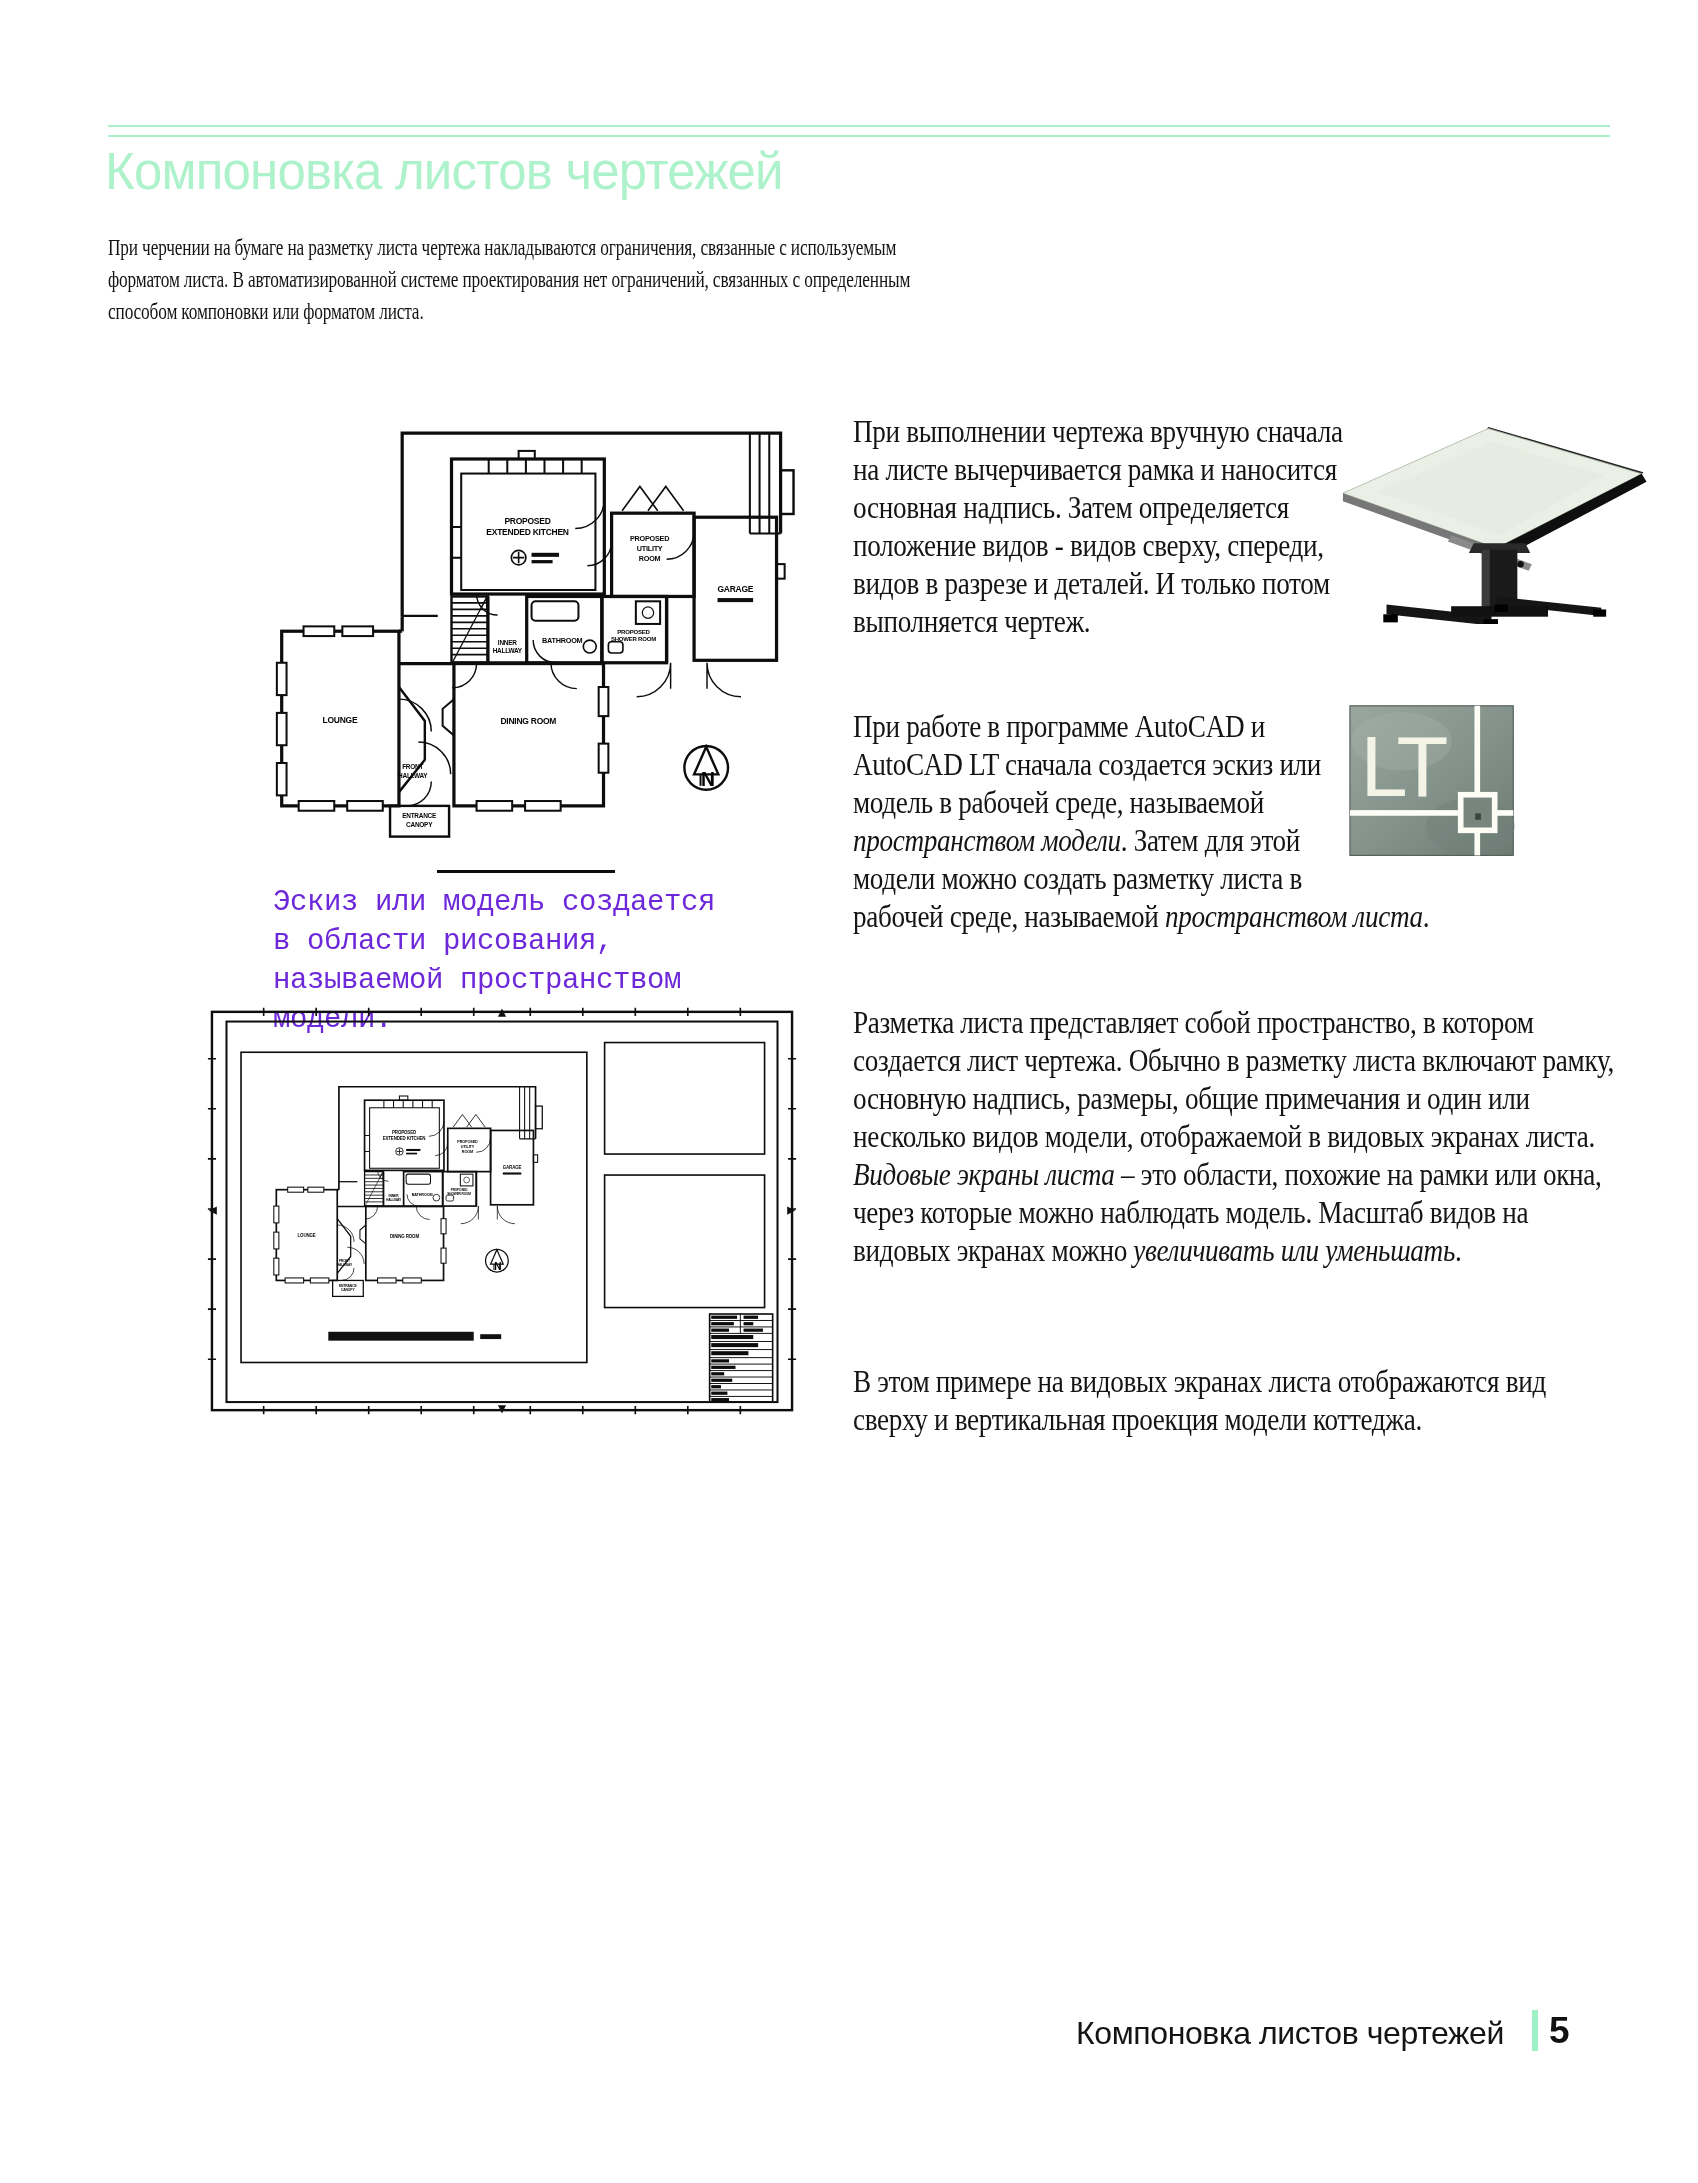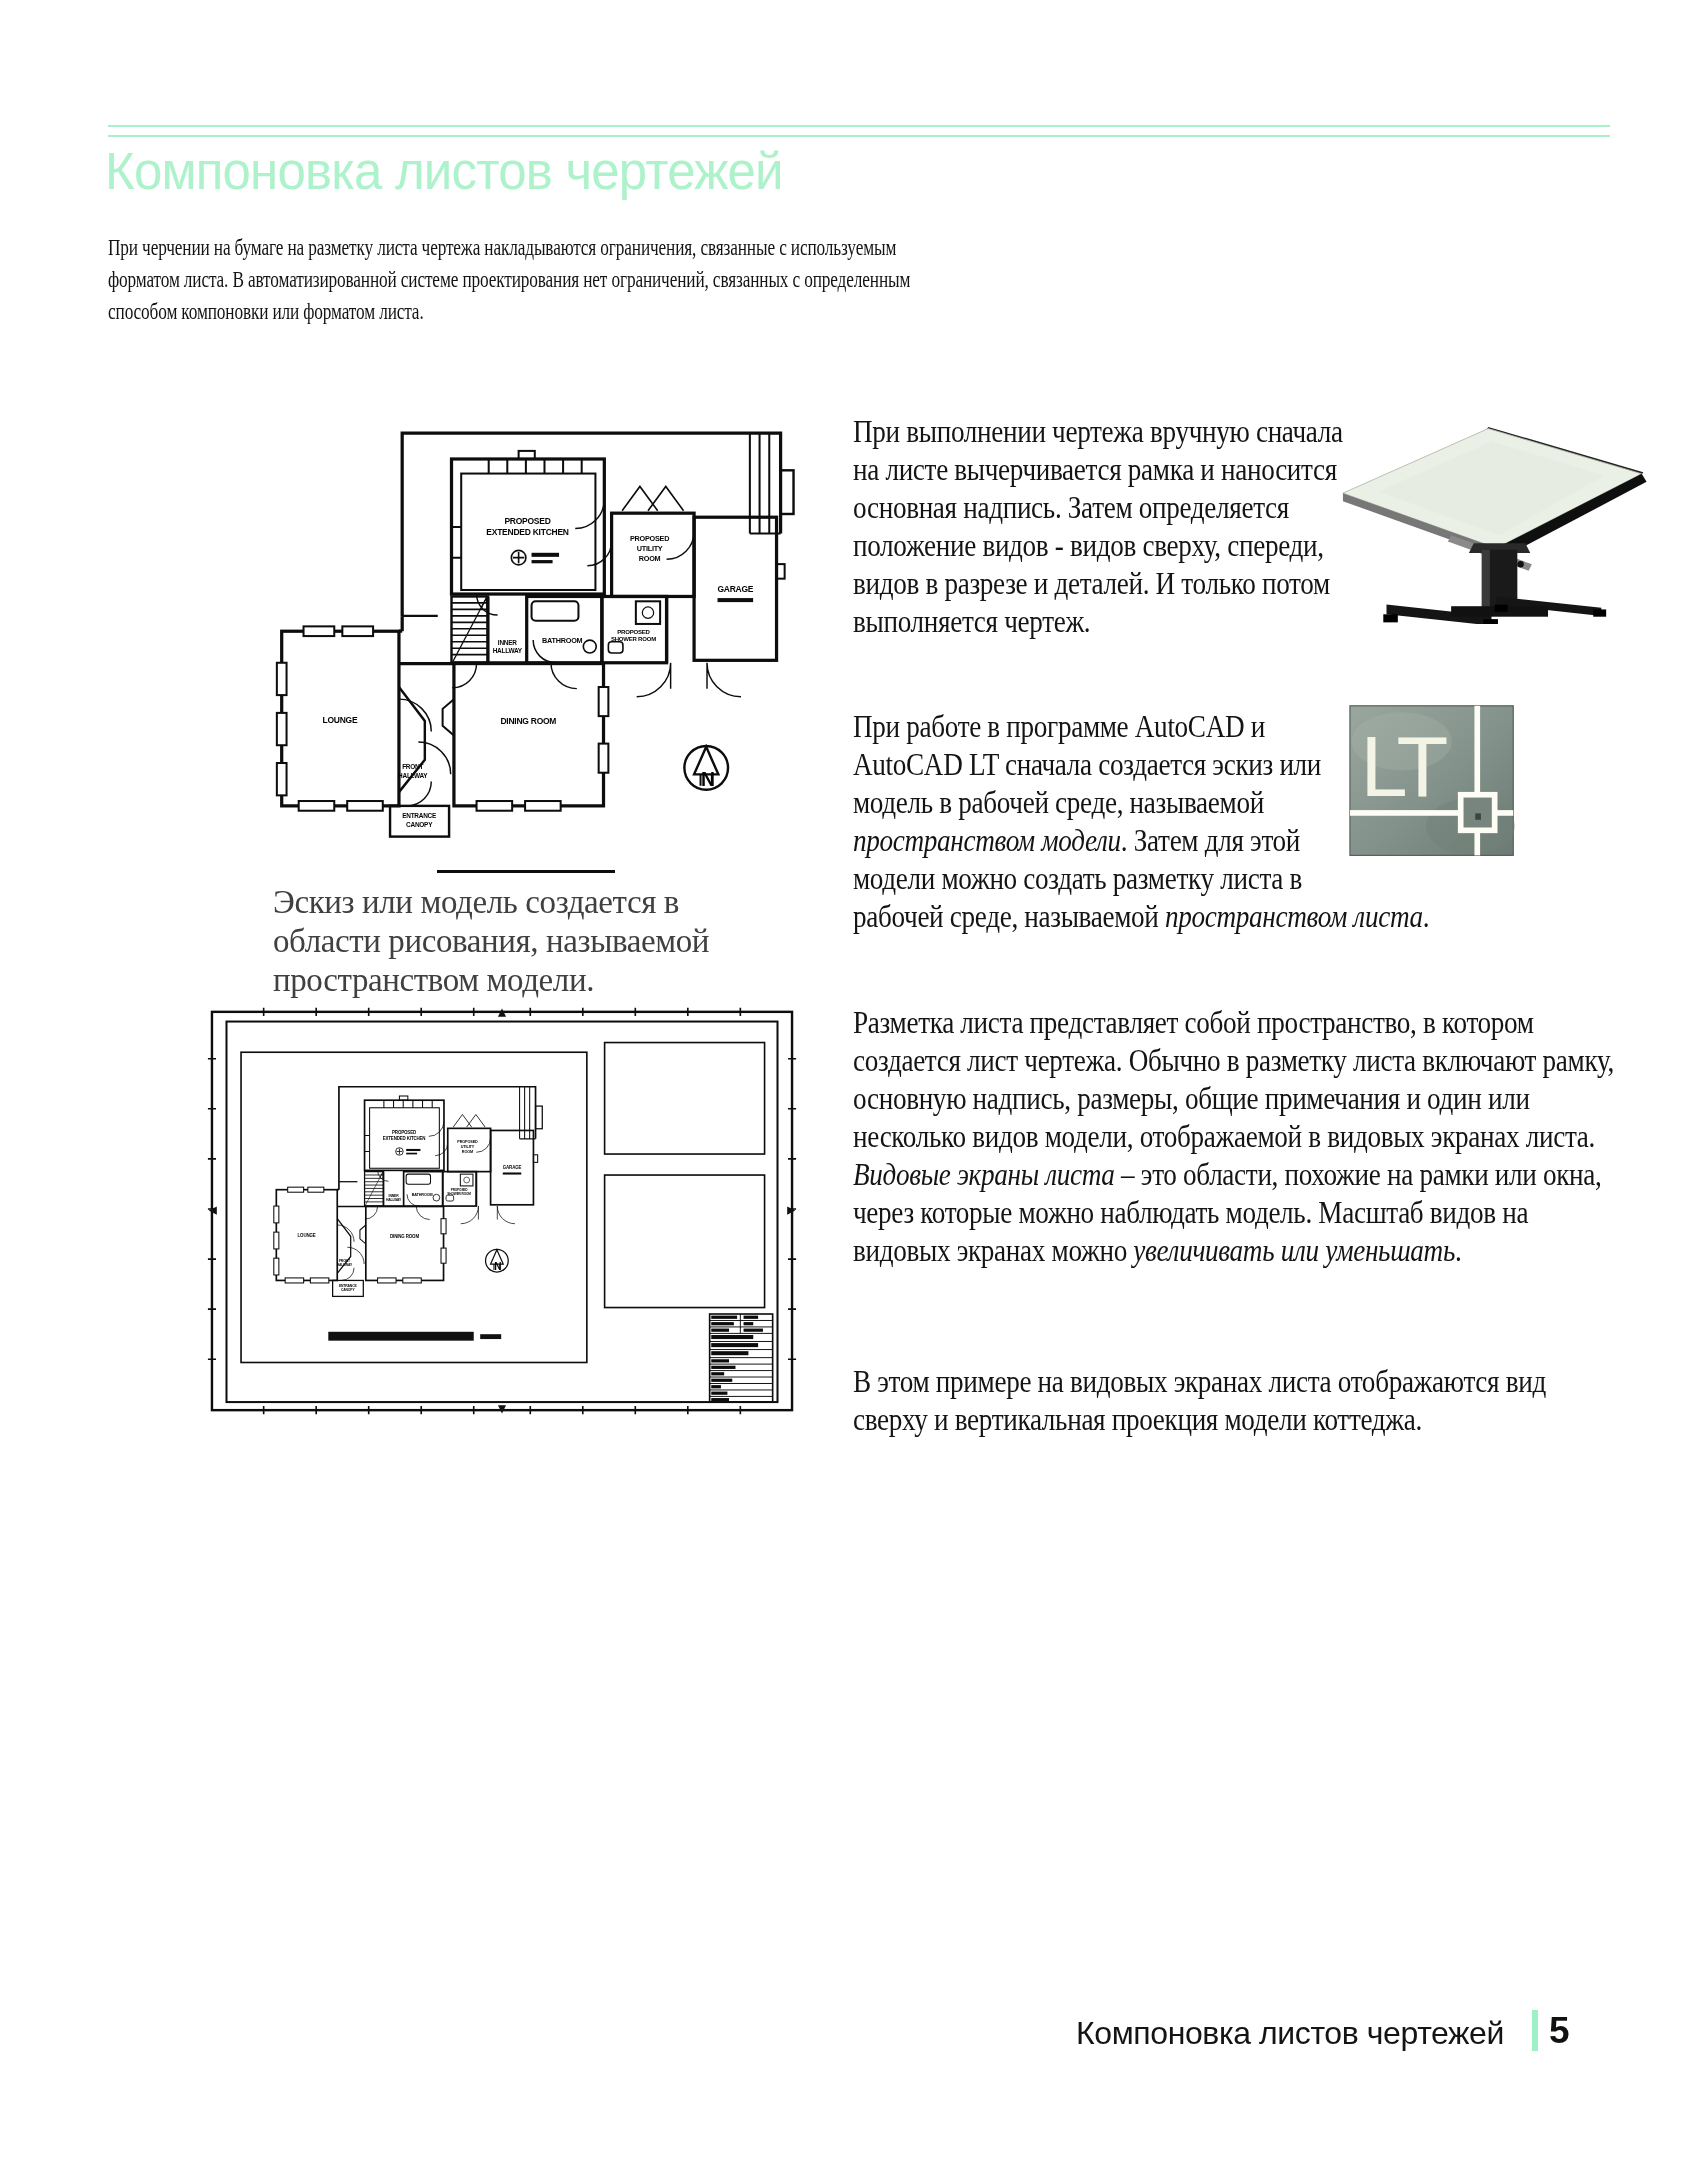--- a/index.html
+++ b/index.html
@@ -15,22 +15,22 @@
     font-size:51px;font-weight:400;color:#aef2cb;letter-spacing:-0.8px;
   }
   .serifp{font-size:32px;line-height:38px;letter-spacing:-0.4px;transform-origin:0 0;}
   .intro{left:108px;top:231px;width:1132px;font-size:24px;line-height:32px;transform:scaleX(0.72);transform-origin:0 0;letter-spacing:-0.2px;}
   .p1{left:853px;top:412px;width:590px;transform:scaleX(0.85);}
   .p2{left:853px;top:707px;width:894px;transform:scaleX(0.85);}
   .p3{left:853px;top:1003px;width:899px;transform:scaleX(0.85);}
   .p4{left:853px;top:1362px;width:899px;transform:scaleX(0.85);}
   .wrapSpacer{float:right;width:338px;height:188px;}
   .caption{
-    font-family:Liberation Serif, serif;
-    font-size:33px;line-height:39px;color:#404040;letter-spacing:-0.4px;
+    font-family:Liberation Mono, monospace;
+    font-size:29px;line-height:39px;color:#6d28d9;letter-spacing:-0.4px;
   }
   .cap1{left:273px;top:883px;width:453px;}
   .cap2{left:208px;top:1433px;width:518px;line-height:37px;}
   .scaleLine{left:437px;top:870px;width:178px;height:3.2px;background:#0d0d0d;}
   .footerText{
     left:889px;top:2015px;width:615px;text-align:right;
     font-family:"Liberation Sans","DejaVu Sans",sans-serif;font-size:32px;color:#141414;letter-spacing:-0.4px;
   }
   .footerBar{left:1532px;top:2010px;width:5.7px;height:47px;background:#9ef0c5;}
   .footerPage{

